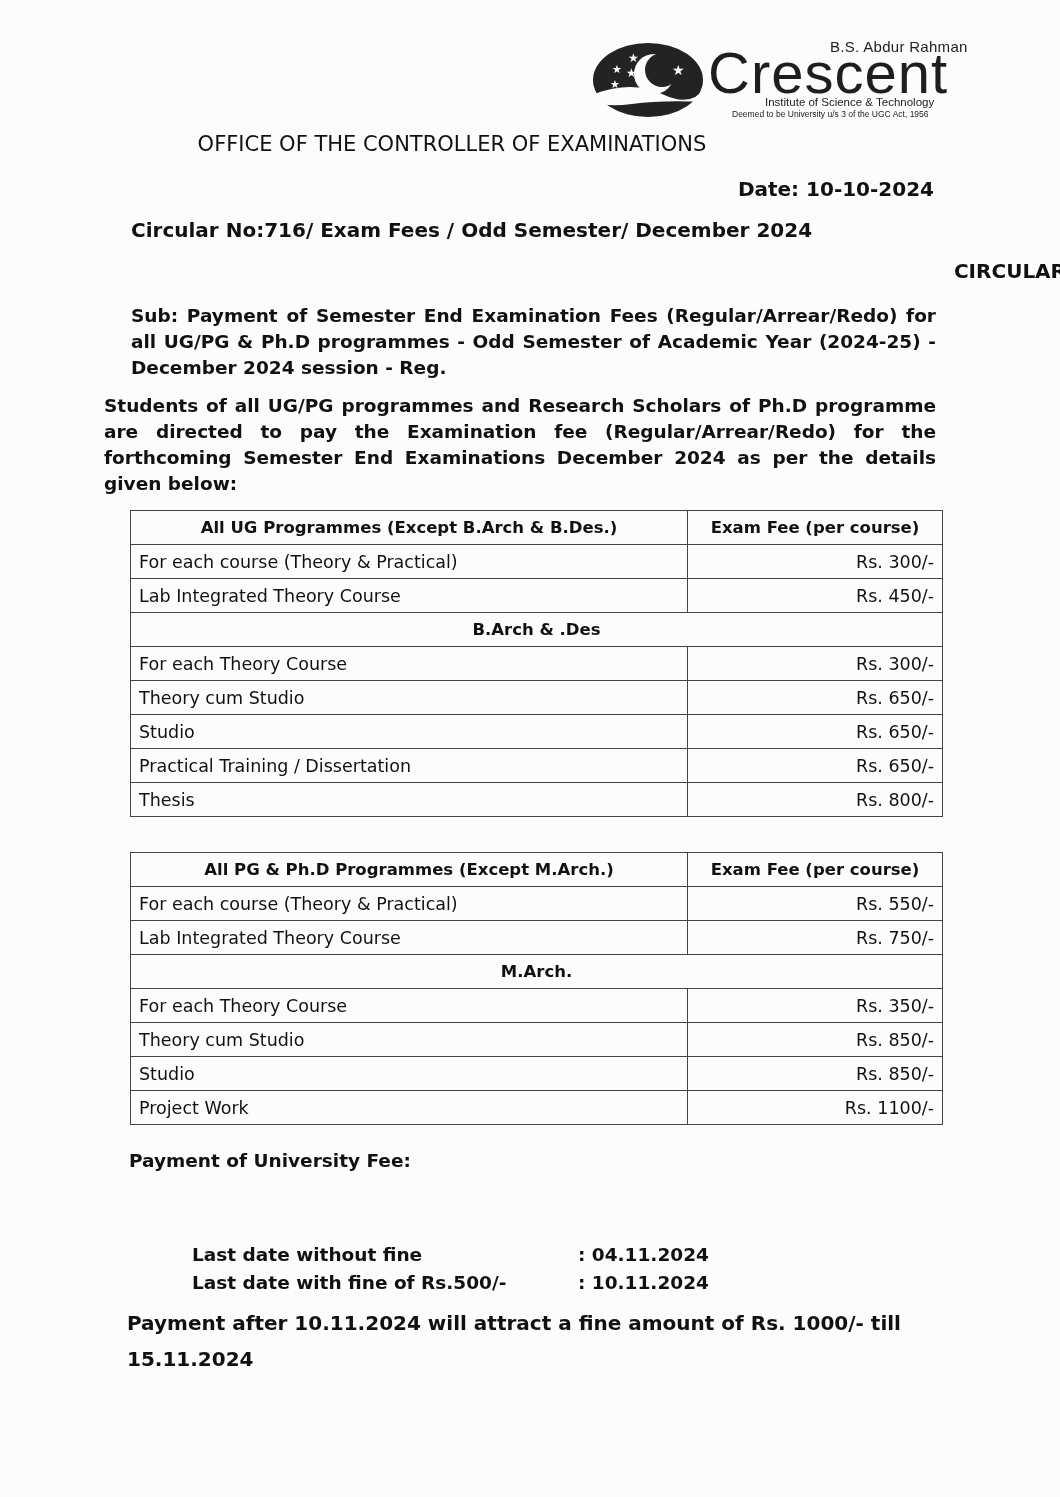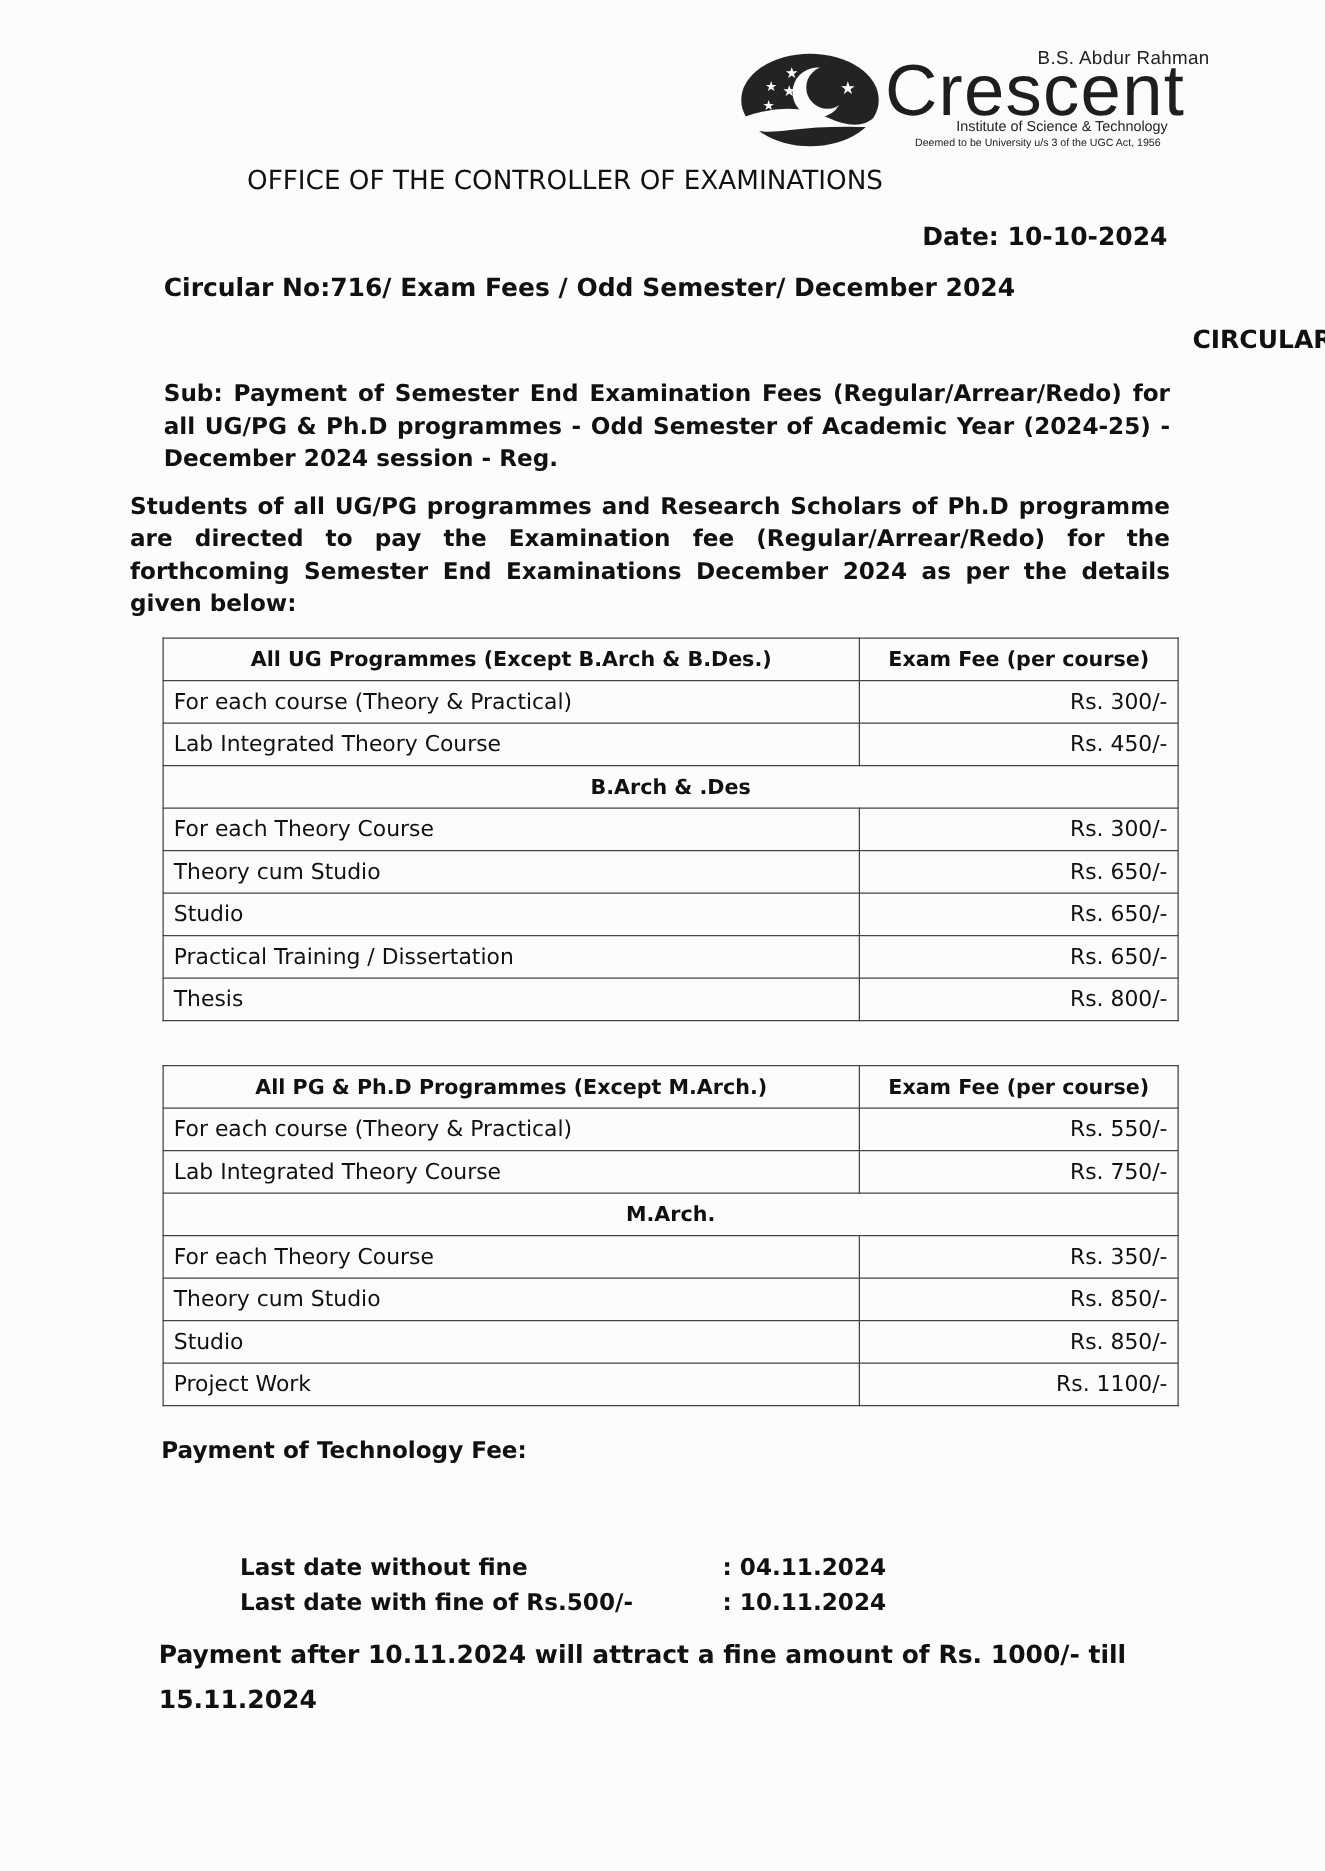--- a/index.html
+++ b/index.html
@@ -143,21 +143,21 @@
       <td>Studio</td>
       <td class="fee">Rs. 850/-</td>
     </tr>
     <tr>
       <td>Project Work</td>
       <td class="fee">Rs. 1100/-</td>
     </tr>
   </tbody>
     </table>
 
-  <div class="pay-head">Payment of Technology Fee:</div>
+  <div class="pay-head">Payment of University Fee:</div>
   <div class="pay-row" style="top:1228px;margin-top:16px;">
     <span class="lbl">Last date without fine</span><span class="val">: 04.11.2024</span>
   </div>
   <div class="pay-row" style="top:1272px;">
     <span class="lbl">Last date with fine of Rs.500/-</span><span class="val">: 10.11.2024</span>
   </div>
   <div class="note">Payment after 10.11.2024 will attract a fine amount of Rs. 1000/- till 15.11.2024</div>
 
 </div>
 

